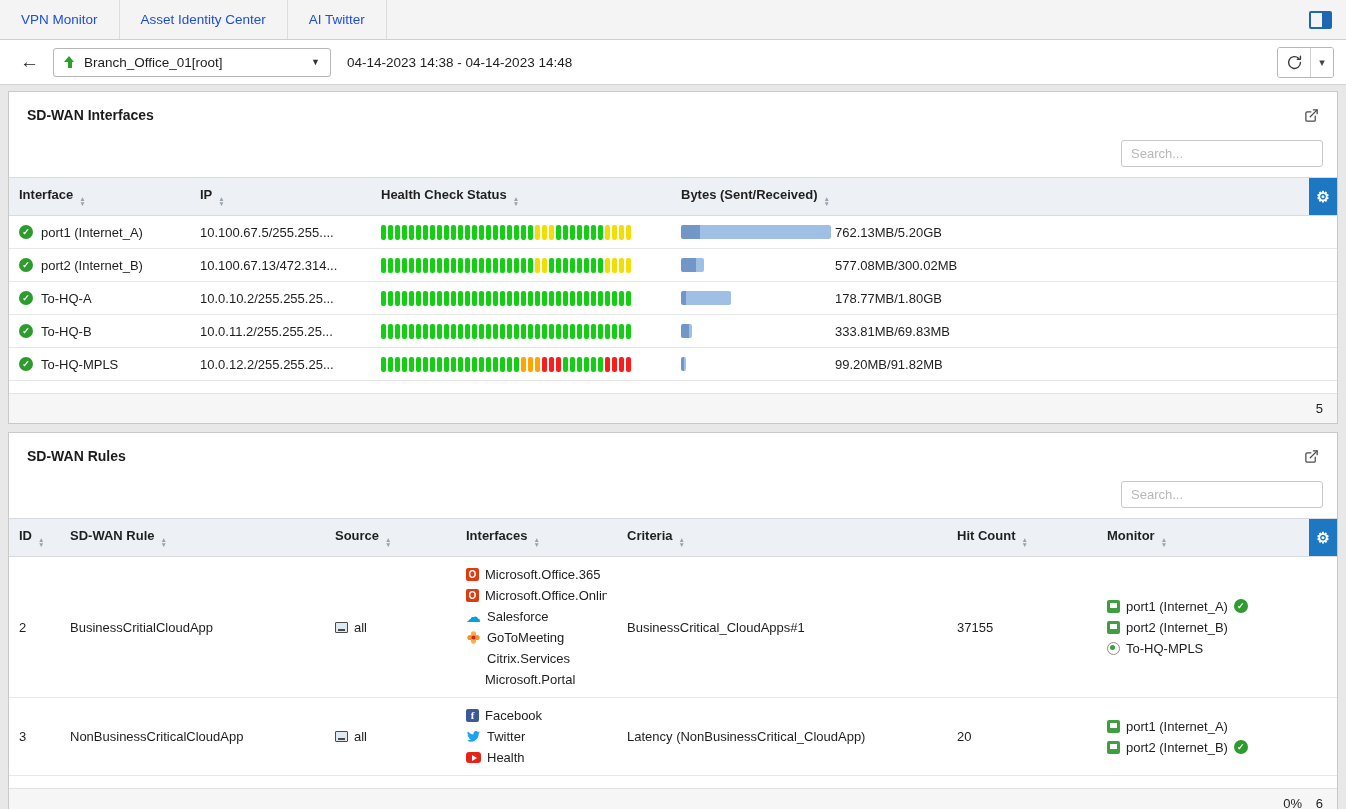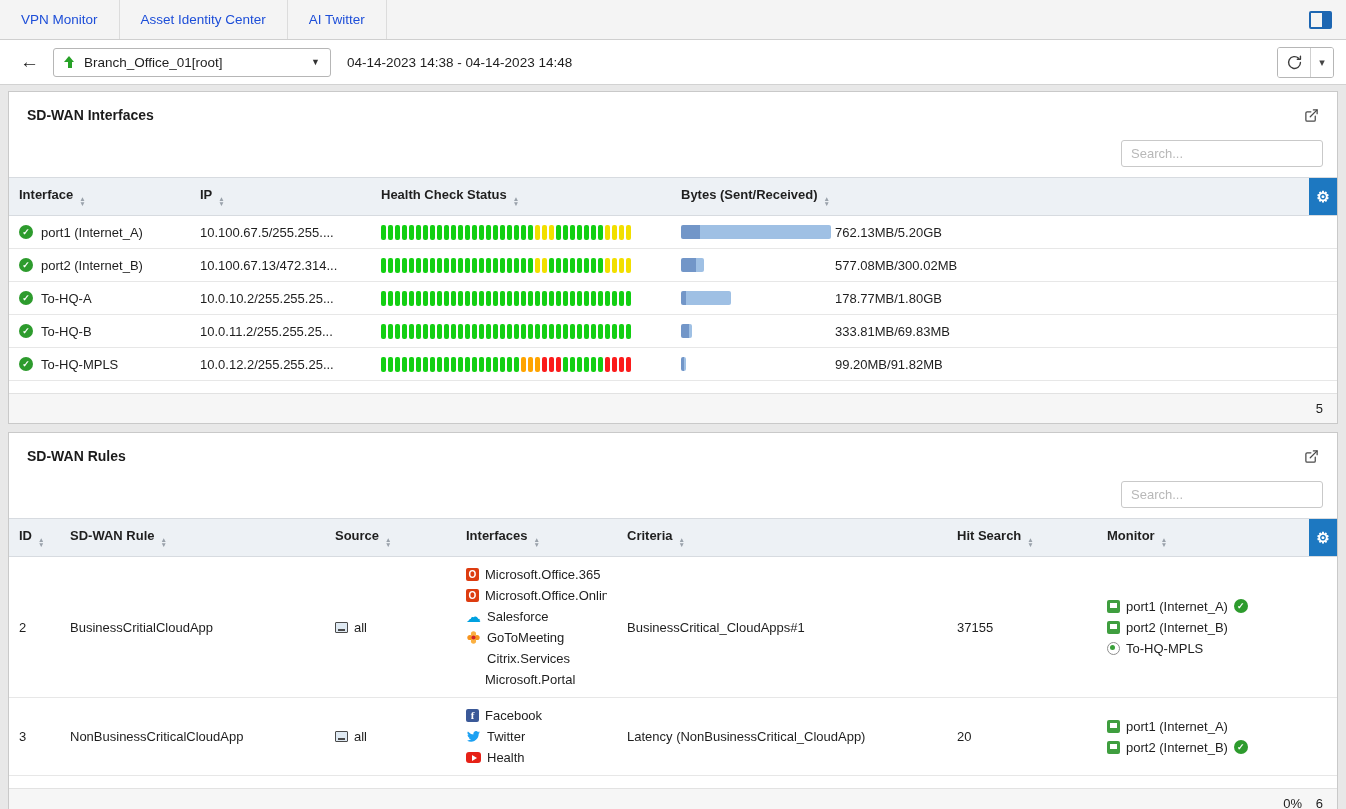--- a/index.html
+++ b/index.html
@@ -313,21 +313,21 @@
                 <b>▼</b>
               </span></th>
             <th><span>Interfaces</span><span class="sort-icon">
                 <b>▲</b>
                 <b>▼</b>
               </span></th>
             <th><span>Criteria</span><span class="sort-icon">
                 <b>▲</b>
                 <b>▼</b>
               </span></th>
-            <th><span>Hit Search</span><span class="sort-icon">
+            <th><span>Hit Count</span><span class="sort-icon">
                 <b>▲</b>
                 <b>▼</b>
               </span></th>
             <th><span>Monitor</span><span class="sort-icon">
                 <b>▲</b>
                 <b>▼</b>
               </span></th>
             <th class="gear-th">⚙</th>
           </tr>
         </thead>

